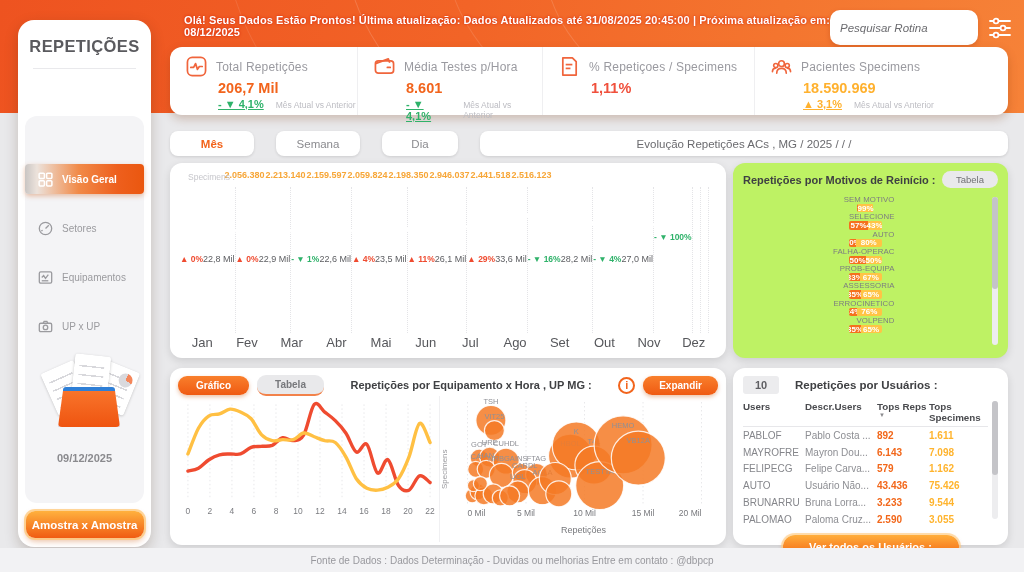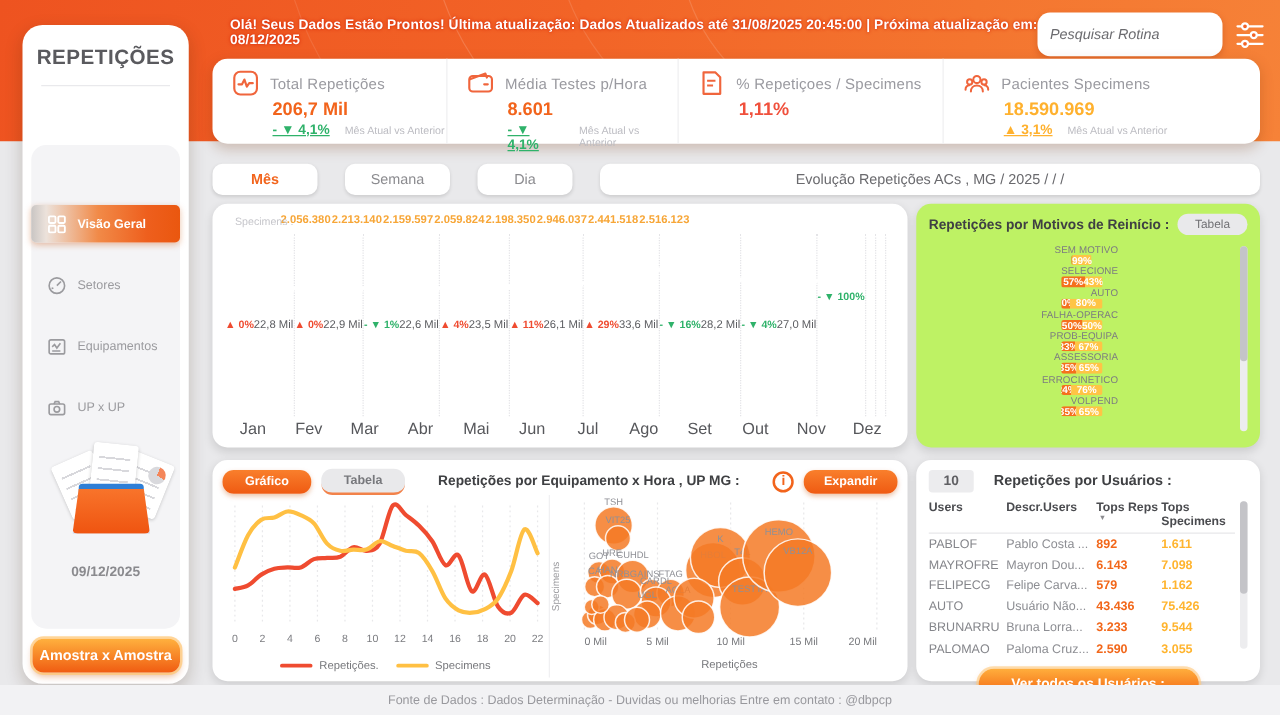--- a/index.html
+++ b/index.html
@@ -495,30 +495,20 @@
             <text x="187.45454545454547" y="118" text-anchor="middle" font-size="8.5" fill="#7b7c80">16</text>
             <line x1="209.63636363636363" x2="209.63636363636363" y1="8" y2="104" stroke="#e8e8ea" stroke-dasharray="1.5,2.5"></line>
             <text x="209.63636363636363" y="118" text-anchor="middle" font-size="8.5" fill="#7b7c80">18</text>
             <line x1="231.8181818181818" x2="231.8181818181818" y1="8" y2="104" stroke="#e8e8ea" stroke-dasharray="1.5,2.5"></line>
             <text x="231.8181818181818" y="118" text-anchor="middle" font-size="8.5" fill="#7b7c80">20</text>
             <line x1="254" x2="254" y1="8" y2="104" stroke="#e8e8ea" stroke-dasharray="1.5,2.5"></line>
             <text x="254" y="118" text-anchor="middle" font-size="8.5" fill="#7b7c80">22</text>
             <path d="M10,75.2 C11.8,74.7 17.1,74.2 20.6,72.3 C24.1,70.4 27.7,65.9 31.2,63.7 C34.8,61.4 38.3,59.8 41.8,58.9 C45.4,57.9 48.9,58.1 52.4,57.9 C56.0,57.8 59.5,59.0 63.0,57.9 C66.6,56.8 70.1,52.5 73.7,51.2 C77.2,49.9 80.7,50.6 84.3,50.2 C87.8,49.9 91.3,50.7 94.9,49.3 C98.4,47.8 101.9,42.4 105.5,41.6 C109.0,40.8 112.6,45.0 116.1,44.5 C119.6,44.0 123.2,44.8 126.7,38.7 C130.2,32.6 133.8,11.8 137.3,8.0 C140.8,4.2 144.4,13.0 147.9,15.7 C151.4,18.4 155.0,20.8 158.5,24.3 C162.1,27.8 165.6,31.5 169.1,36.8 C172.7,42.1 176.2,54.1 179.7,56.0 C183.3,57.9 186.8,44.8 190.3,48.3 C193.9,51.8 197.4,74.6 201.0,77.1 C204.5,79.7 208.0,61.6 211.6,63.7 C215.1,65.8 218.6,84.5 222.2,89.6 C225.7,94.7 229.2,96.0 232.8,94.4 C236.3,92.8 239.9,81.3 243.4,80.0 C246.9,78.7 252.2,85.6 254.0,86.7" fill="none" stroke="#ef4b30" stroke-width="3.4" stroke-linecap="round"></path>
             <path d="M10,57.92 C11.8,53.6 17.1,38.4 20.6,32.0 C24.1,25.6 27.7,21.9 31.2,19.5 C34.8,17.1 38.3,18.7 41.8,17.6 C45.4,16.5 48.9,13.1 52.4,12.8 C56.0,12.5 59.5,14.1 63.0,15.7 C66.6,17.3 70.1,18.6 73.7,22.4 C77.2,26.2 80.7,35.0 84.3,38.7 C87.8,42.4 91.3,43.7 94.9,44.5 C98.4,45.3 101.9,43.7 105.5,43.5 C109.0,43.4 112.6,44.6 116.1,43.5 C119.6,42.4 123.2,37.3 126.7,36.8 C130.2,36.3 133.8,39.4 137.3,40.6 C140.8,41.9 144.4,43.5 147.9,44.5 C151.4,45.4 155.0,43.7 158.5,46.4 C162.1,49.1 165.6,54.7 169.1,60.8 C172.7,66.9 176.2,77.6 179.7,82.9 C183.3,88.2 186.8,90.6 190.3,92.5 C193.9,94.4 197.4,94.6 201.0,94.4 C204.5,94.2 208.0,93.4 211.6,91.5 C215.1,89.6 218.6,88.0 222.2,82.9 C225.7,77.8 229.2,70.1 232.8,60.8 C236.3,51.5 239.9,29.6 243.4,27.2 C246.9,24.8 252.2,43.2 254.0,46.4" fill="none" stroke="#ffc043" stroke-width="3.4" stroke-linecap="round"></path>
           </svg>
-        <div class="eq-legend">
-          <span class="leg-item">
-              <span class="leg-line" style="background:#ef4b30"></span>
-              <span>Repetições.</span>
-            </span>
-          <span class="leg-item">
-              <span class="leg-line" style="background:#ffc043"></span>
-              <span>Specimens</span>
-            </span>
-        </div>
       </div>
       <div class="eq-right">
         <span class="eq-ylab">Specimens</span>
         <div class="eq-plot">
           <svg id="bubble-svg" width="100%" height="128" viewBox="0 0 252 128">
               <line x1="10" x2="10" y1="6" y2="108" stroke="#e8e8ea" stroke-dasharray="1.5,2.5"></line>
               <text x="10" y="120" text-anchor="start" font-size="8.5" fill="#77787c">0 Mil</text>
               <line x1="68.5" x2="68.5" y1="6" y2="108" stroke="#e8e8ea" stroke-dasharray="1.5,2.5"></line>
               <text x="68.5" y="120" text-anchor="middle" font-size="8.5" fill="#77787c">5 Mil</text>
               <line x1="127" x2="127" y1="6" y2="108" stroke="#e8e8ea" stroke-dasharray="1.5,2.5"></line>

